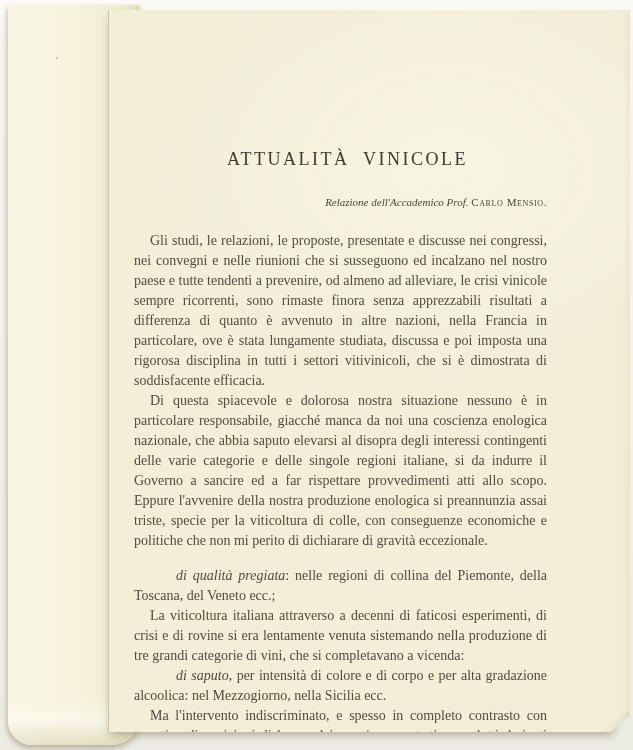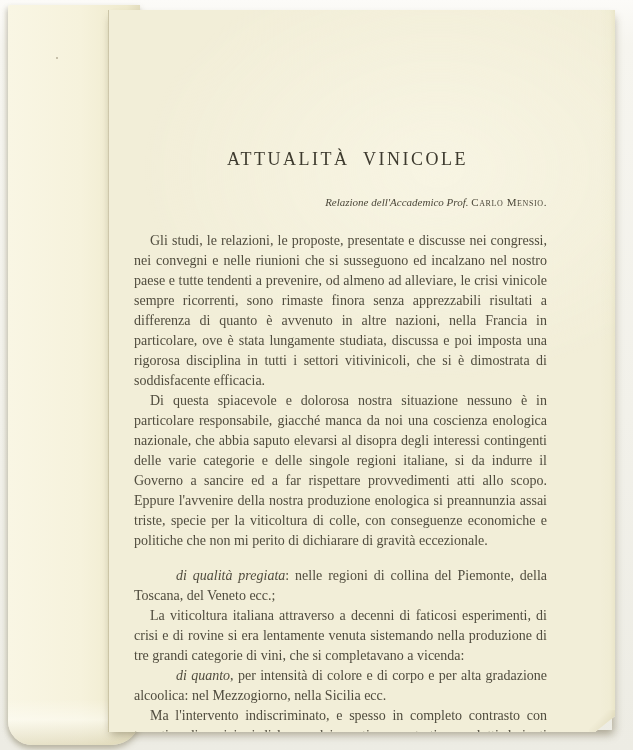--- a/index.html
+++ b/index.html
@@ -41,20 +41,21 @@
     position: absolute;
     left: 108px; top: 10px;
     width: 506px; height: 722px;
     background:
       radial-gradient(ellipse 420px 300px at 65% 22%, rgba(252,250,236,0.55), rgba(252,250,236,0) 70%),
       linear-gradient(270deg, #eae5c9 0%, #f0ecd4 1%, #f2eed8 3%, #f2eed8 100%),
       linear-gradient(90deg, #e8e3c6 0%, #efebd1 2%, #f2eed8 5%, #f2eed8 100%);
     background-color: #f2eed8;
     border-left: 1px solid rgba(145,135,100,0.35);
     clip-path: polygon(0 0, 100% 0, 100% calc(100% - 16px), calc(100% - 20px) 100%, 0 100%);
+    padding-left: 15px;
   }
   .corner-fold {
     position: absolute; right: 0; bottom: 0;
     width: 26px; height: 22px;
     background: linear-gradient(315deg, rgba(185,175,135,0.40) 0%, rgba(242,238,216,0) 62%);
   }
 
   .content {
     position: absolute;
     left: 25px; top: 0;
@@ -114,20 +115,20 @@
     <div class="bodytext">
       <p class="para"><span>Gli studi, le relazioni, le proposte, presentate e discusse nei congressi, nei convegni e nelle riunioni che si susseguono ed incalzano nel nostro paese e tutte tendenti a prevenire, od almeno ad alleviare, le crisi vinicole sempre ricorrenti, sono rimaste finora senza apprezzabili risultati a differenza di quanto è avvenuto in altre nazioni, nella Francia in particolare, ove è stata lungamente studiata, discussa e poi imposta una rigorosa disciplina in tutti i settori vitivinicoli, che si è dimostrata di soddisfacente efficacia.</span></p>
 
       <p class="para gap-after"><span>Di questa spiacevole e dolorosa nostra situazione nessuno è in particolare responsabile, giacché manca da noi una coscienza enologica nazionale, che abbia saputo elevarsi al disopra degli interessi contingenti delle varie categorie e delle singole regioni italiane, si da indurre il Governo a sancire ed a far rispettare provvedimenti atti allo scopo. Eppure l'avvenire della nostra produzione enologica si preannunzia assai triste, specie per la viticoltura di colle, con conseguenze economiche e politiche che non mi perito di dichiarare di gravità eccezionale.</span></p>
 
       <p class="para hang"><span class="it">di qualità pregiata</span><span>: nelle regioni di collina del Piemonte, della Toscana, del Veneto ecc.;</span></p>
 
       <p class="para"><span>La viticoltura italiana attraverso a decenni di faticosi esperimenti, di crisi e di rovine si era lentamente venuta sistemando nella produzione di tre grandi categorie di vini, che si completavano a vicenda:</span></p>
 
 
-      <p class="para hang"><span class="it">di quanto</span><span>, per intensità di colore e di corpo e per alta gradazione alcoolica: nel Mezzogiorno, nella Sicilia ecc.</span></p>
+      <p class="para hang"><span class="it">di saputo</span><span>, per intensità di colore e di corpo e per alta gradazione alcoolica: nel Mezzogiorno, nella Sicilia ecc.</span></p>
 
       <p class="para"><span>Ma l'intervento indiscriminato, e spesso in completo contrasto con tassative disposizioni di legge, dei mosti concentrati e prodotti derivati iniziatosi da una ventina o poco più di anni, e più recentemente quello di</span></p>
     </div>
   </div>
 </div>
 
 <div class="speck speck-2"></div>
 
 </body></html>

